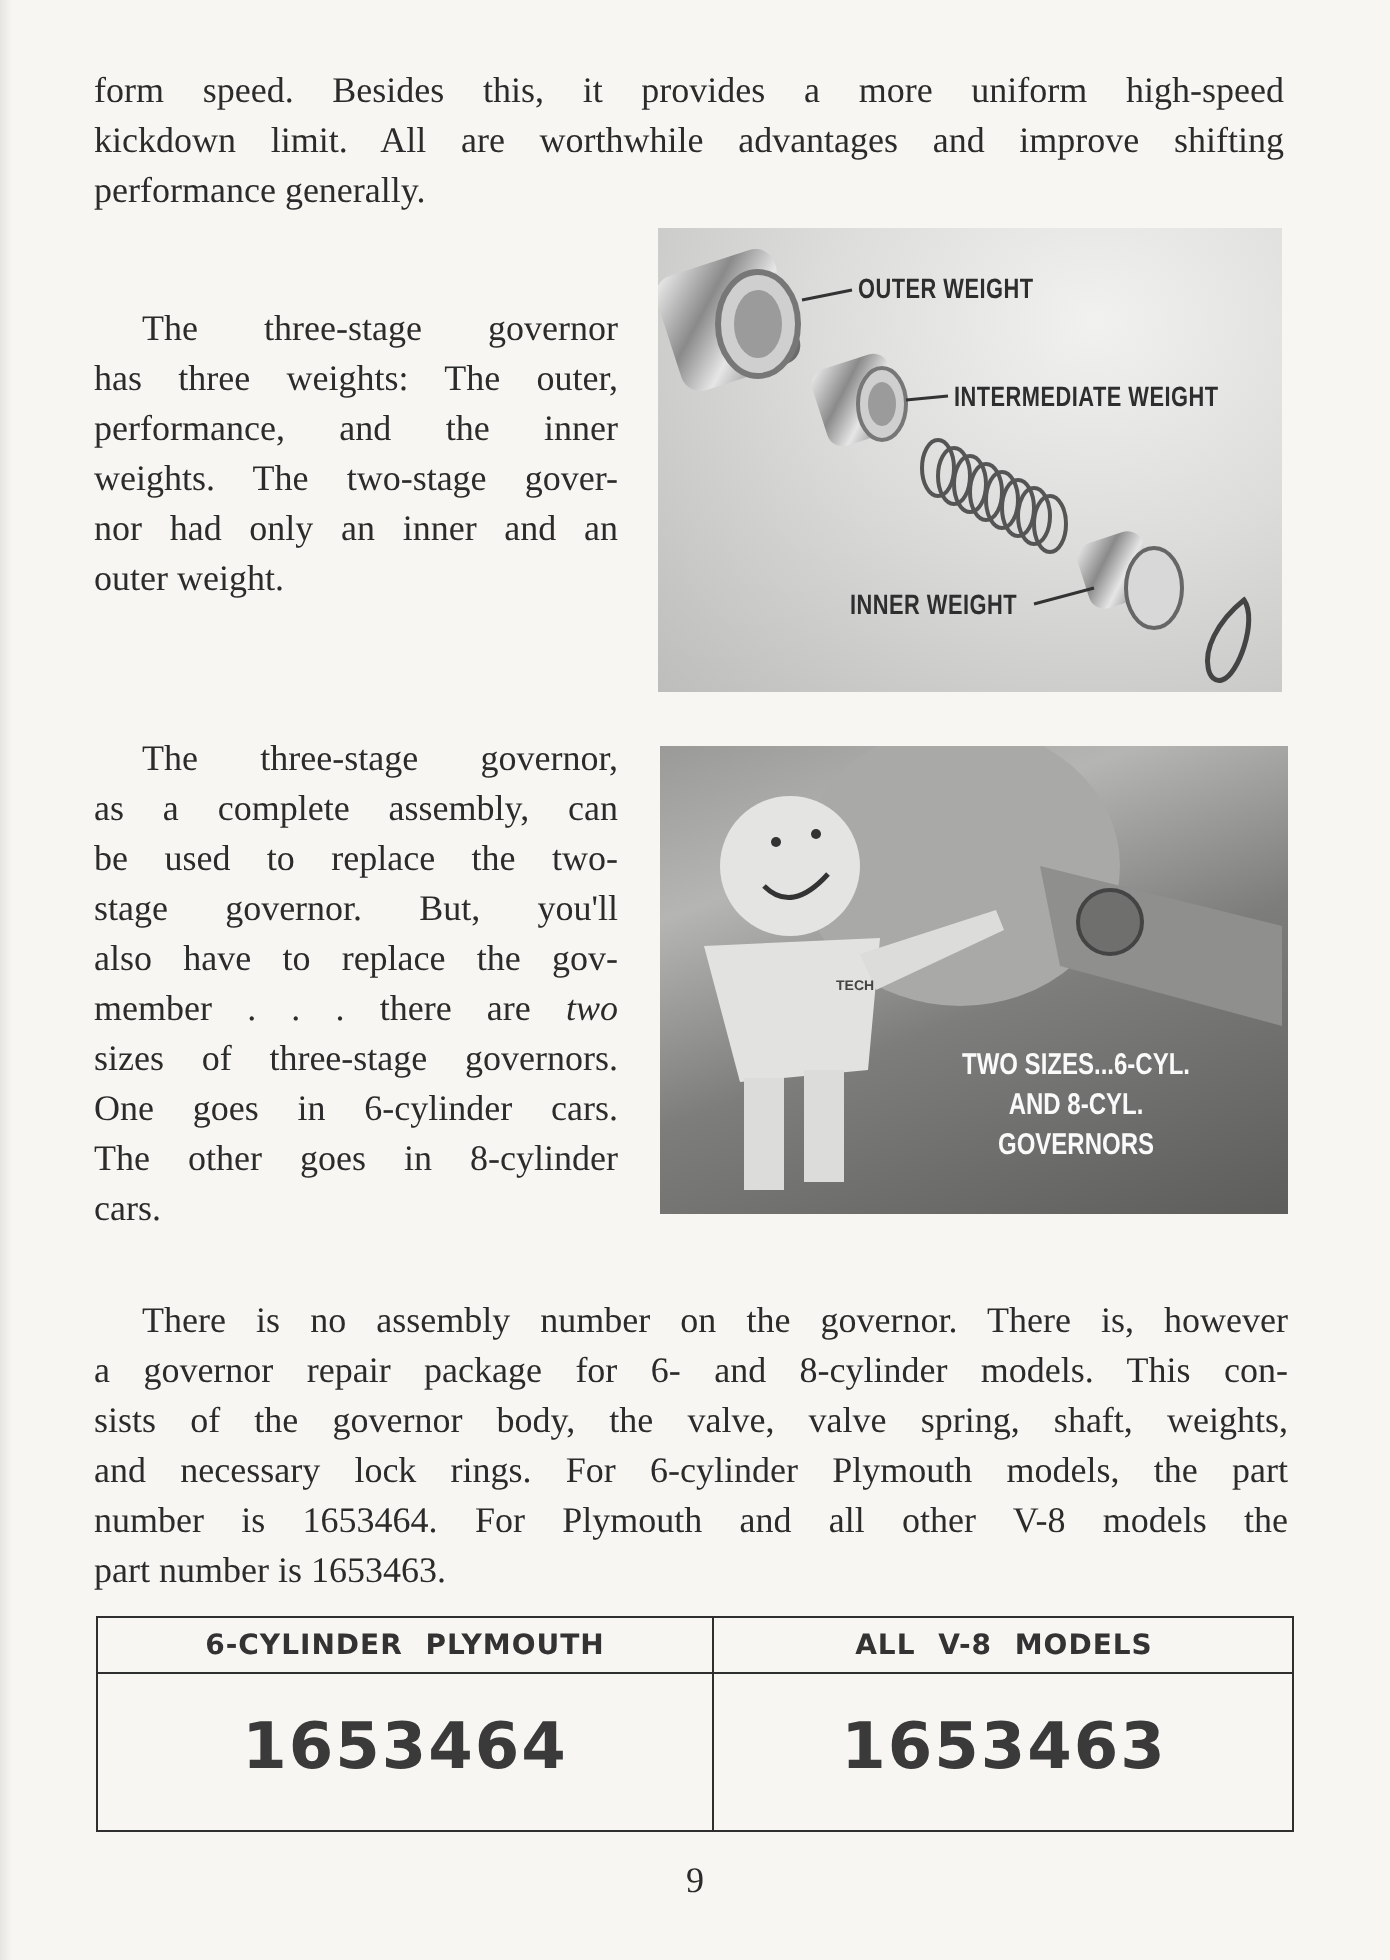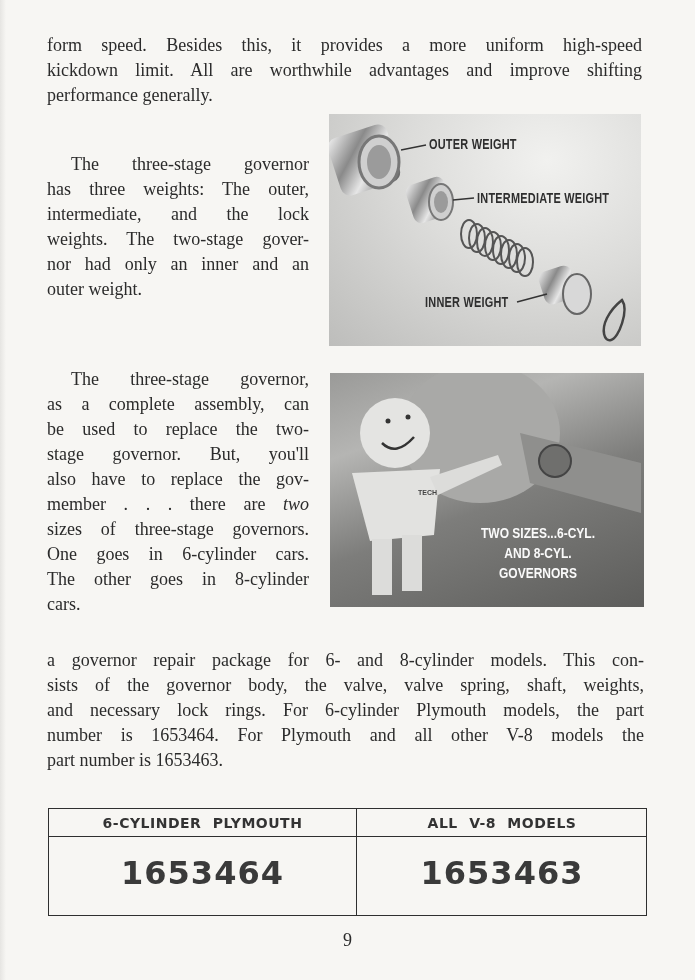--- a/index.html
+++ b/index.html
@@ -43,21 +43,21 @@
 
 <p class="p" id="intro">
   <span class="line">form speed. Besides this, it provides a more uniform high-speed</span>
   <span class="line">kickdown limit. All are worthwhile advantages and improve shifting</span>
   <span class="line last">performance generally.</span>
 </p>
 
 <p class="p" id="col1">
   <span class="line" style="padding-left:24px">The three-stage governor</span>
   <span class="line">has three weights: The outer,</span>
-  <span class="line">intermediate, and the lock</span>
+  <span class="line">performance, and the inner</span>
   <span class="line">weights. The two-stage gover-</span>
   <span class="line">nor had only an inner and an</span>
   <span class="line last">outer weight.</span>
 </p>
 
 <div class="photo" id="photo1">
   <svg width="312" height="232" viewBox="0 0 312 232">
     <defs>
       <linearGradient id="metal" x1="0" y1="0" x2="1" y2="1">
         <stop offset="0" stop-color="#f4f4f4"></stop>
@@ -129,20 +129,21 @@
     <text x="88" y="122" font-size="7" font-family="Liberation Sans, sans-serif" font-weight="bold" fill="#444">TECH</text>
   </svg>
   <div class="caption">
     <div>TWO SIZES...6-CYL.</div>
     <div>AND 8-CYL.</div>
     <div>GOVERNORS</div>
   </div>
 </div>
 
 <p class="p" id="para3">
+  <span class="line" style="padding-left:24px">There is no assembly number on the governor. There is, however</span>
   <span class="line">a governor repair package for 6- and 8-cylinder models. This con-</span>
   <span class="line">sists of the governor body, the valve, valve spring, shaft, weights,</span>
   <span class="line">and necessary lock rings. For 6-cylinder Plymouth models, the part</span>
   <span class="line">number is 1653464. For Plymouth and all other V-8 models the</span>
   <span class="line last">part number is 1653463.</span>
 </p>
 
 <div id="table">
   <div class="cell c1">
     <div class="thead">6-CYLINDER PLYMOUTH</div>

